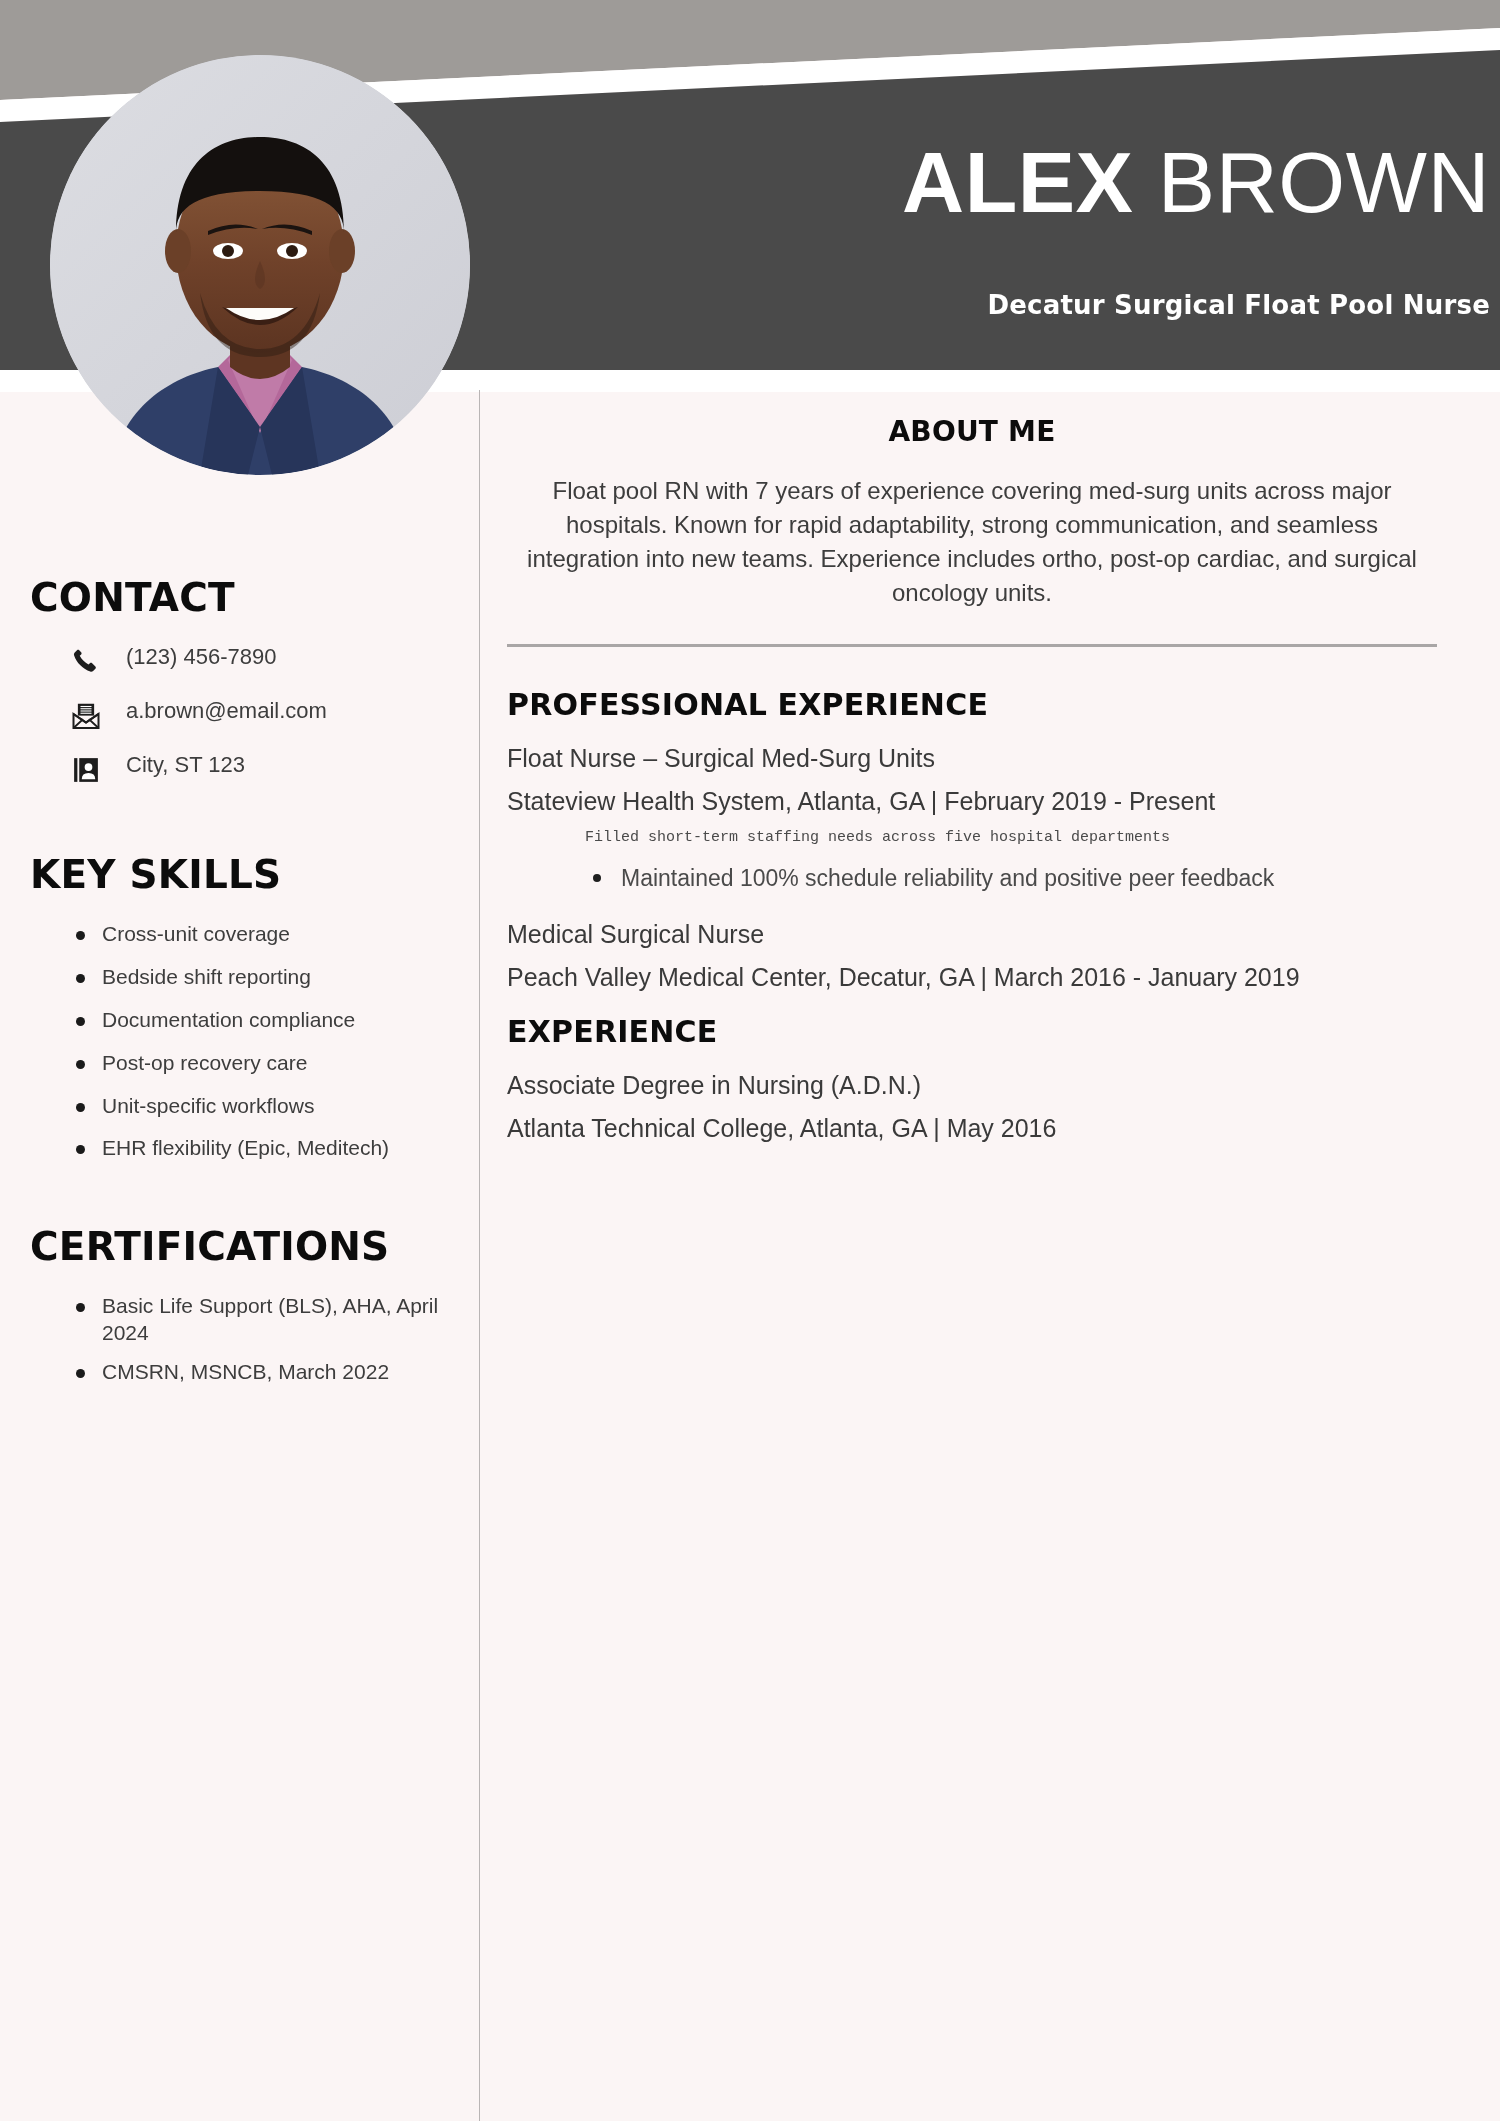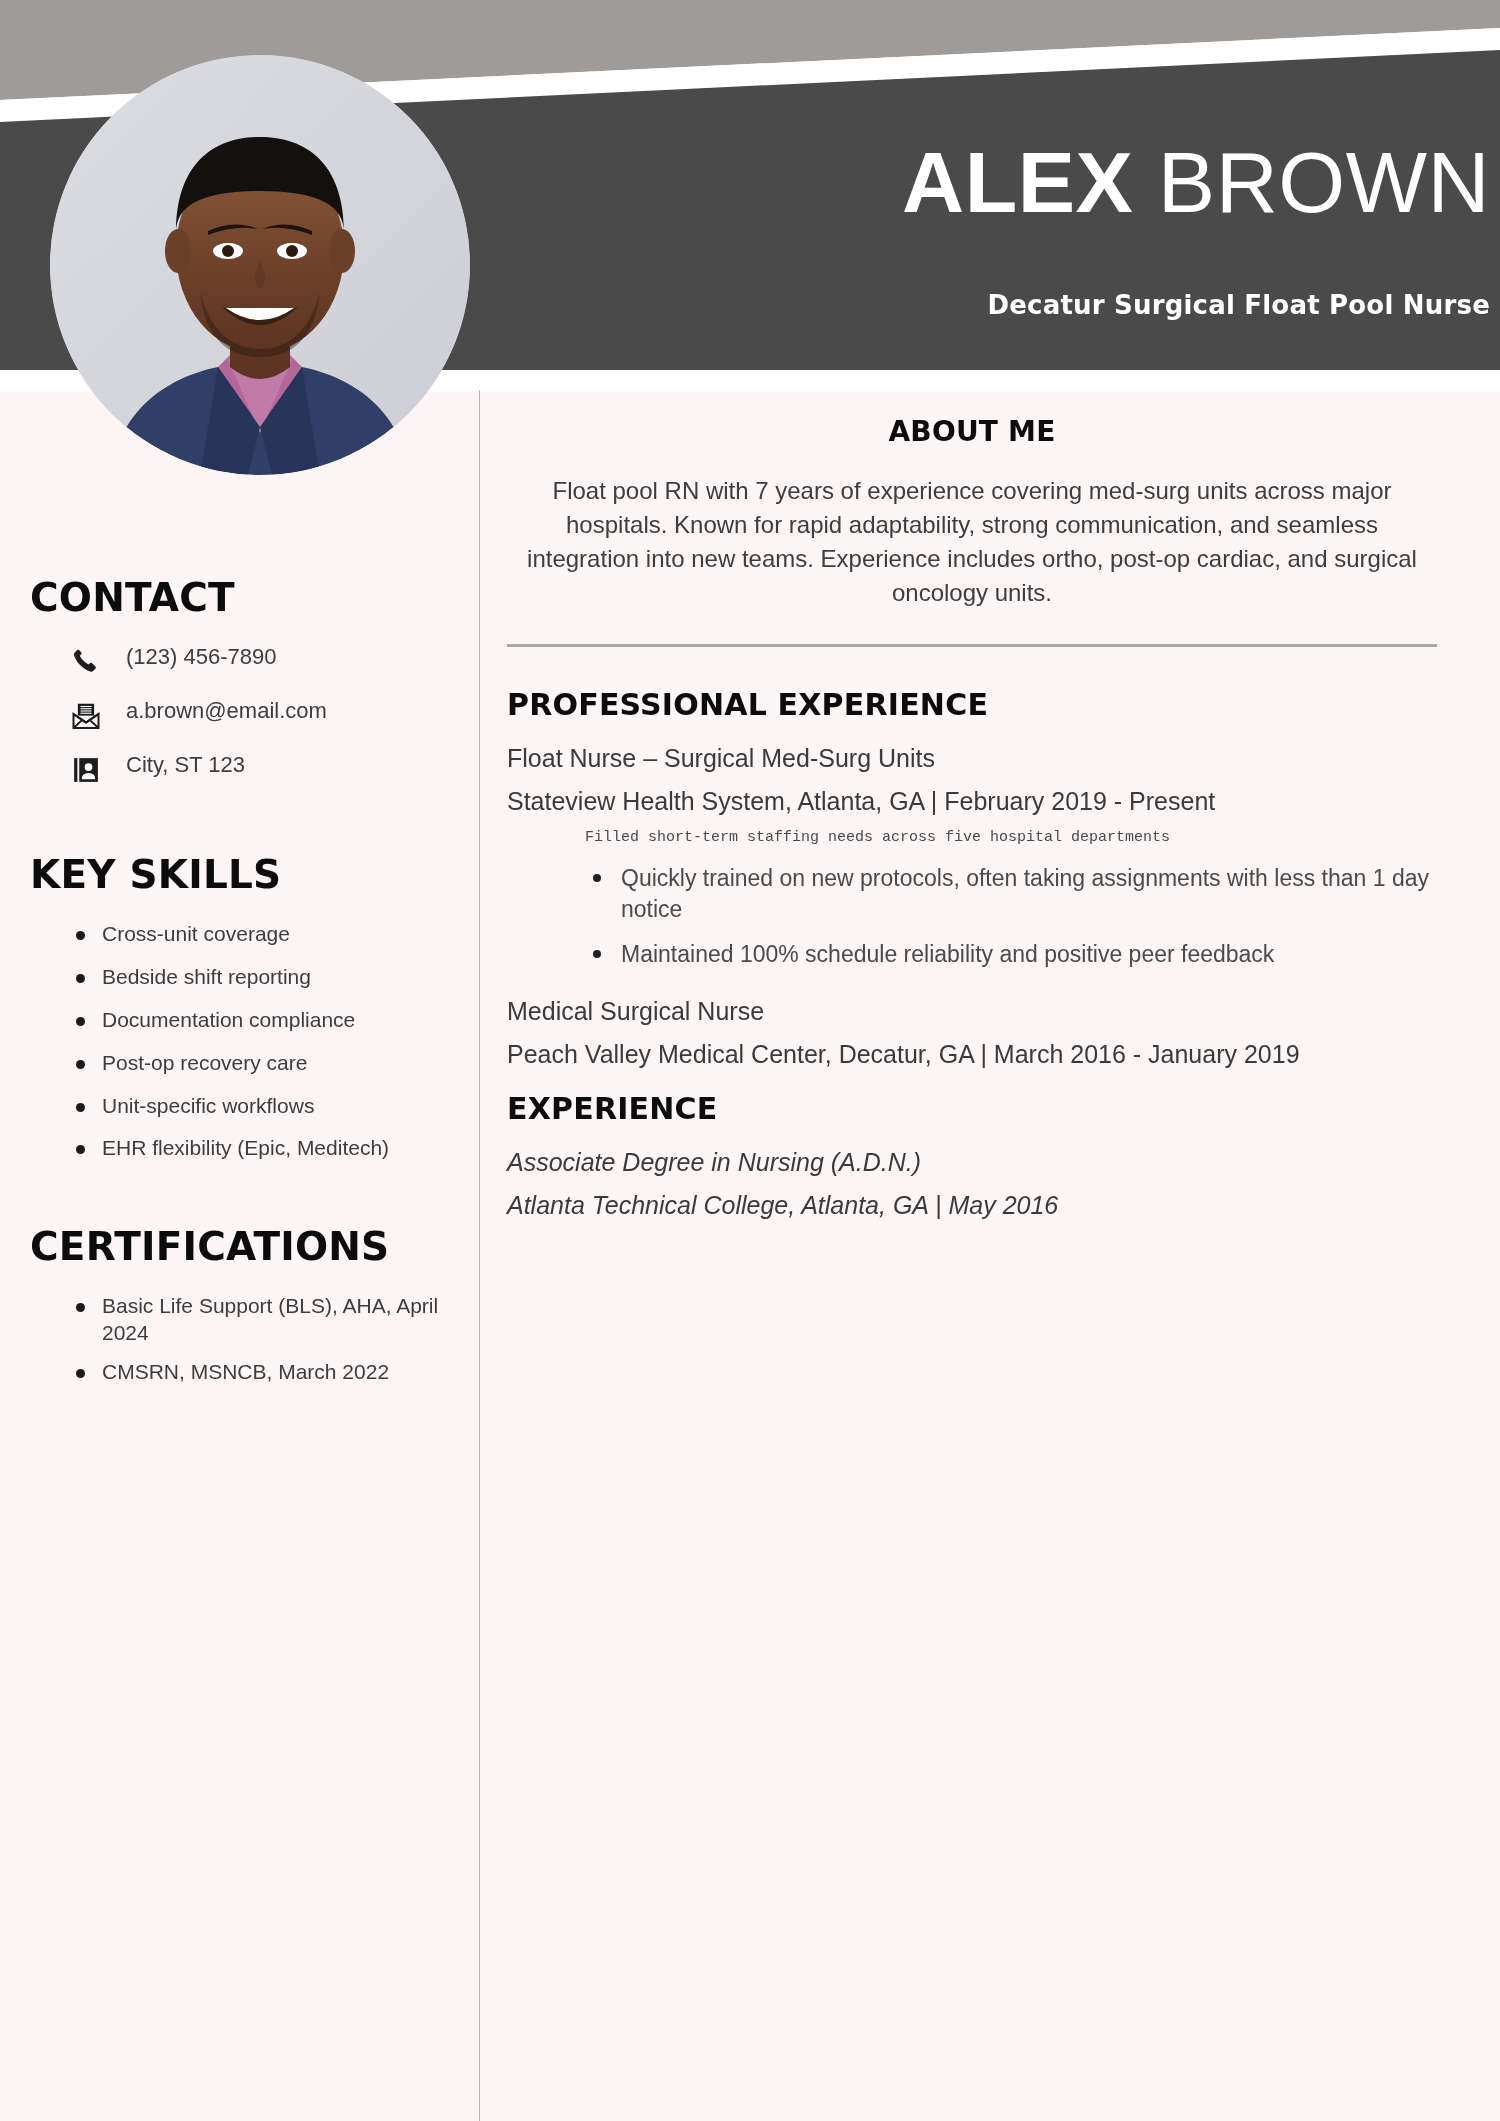--- a/index.html
+++ b/index.html
@@ -231,21 +231,20 @@
     height: 8px;
     border-radius: 50%;
     background: #1f1f1f;
   }
   .block-gap-sm { height: 10px; }
   .edu-line {
     font-family: "Liberation Sans Narrow", "Liberation Sans", sans-serif;
     font-size: 25px;
     color: #3a3a3a;
     margin: 0 0 14px 0;
-    font-style: italic;
   }
 </style>
 </head>
 <body>
 
 <div class="page">
 
   <div class="header-zone">
     <svg class="band-svg" viewBox="0 0 1500 400" preserveAspectRatio="none">
       <rect x="0" y="0" width="1500" height="400" fill="#fbf5f5"></rect>
@@ -392,21 +391,20 @@
 
     <div class="rule"></div>
 
     <div class="main-heading">PROFESSIONAL EXPERIENCE</div>
 
     <div>
       <div class="job-role">Float Nurse – Surgical Med-Surg Units</div>
       <div class="job-meta">Stateview Health System, Atlanta, GA | February 2019 - Present</div>
       <div class="plain-bullet">Filled short-term staffing needs across five hospital departments</div>
       <ul class="job-list">
-        <li>Quickly trained on new protocols, often taking assignments with less than 1 day notice</li>
         <li>Maintained 100% schedule reliability and positive peer feedback</li>
       </ul>
     </div>
 
     <div>
       <div class="job-role">Medical Surgical Nurse</div>
       <div class="job-meta">Peach Valley Medical Center, Decatur, GA | March 2016 - January 2019</div>
     </div>
 
     <div class="block-gap-sm"></div>

